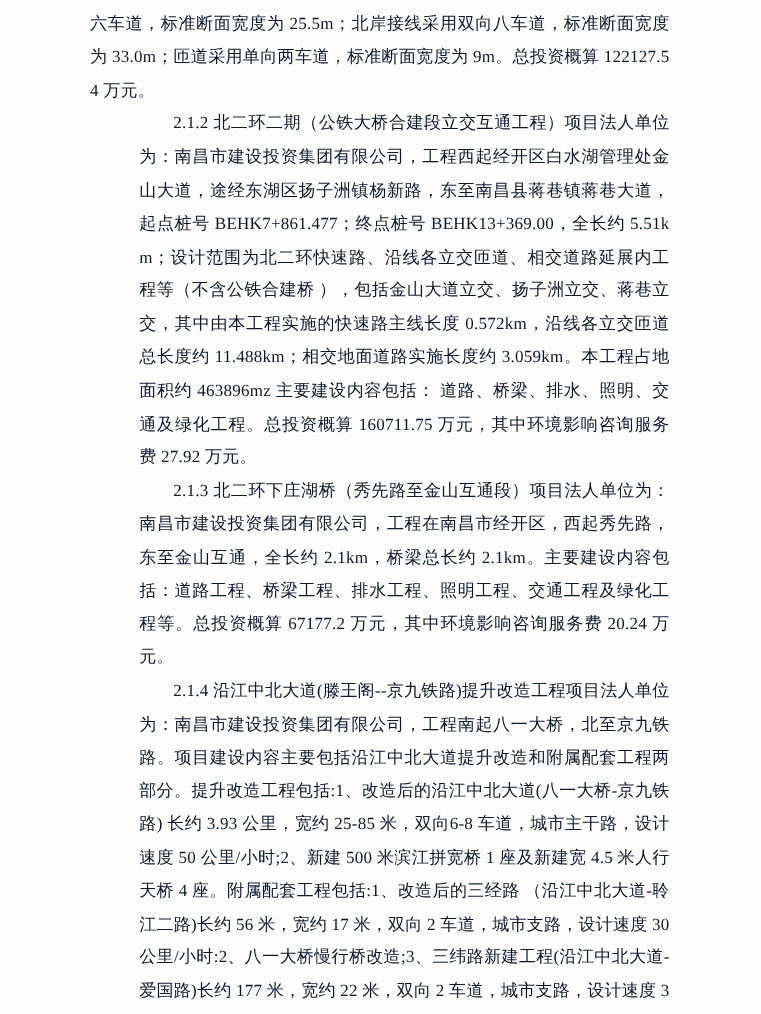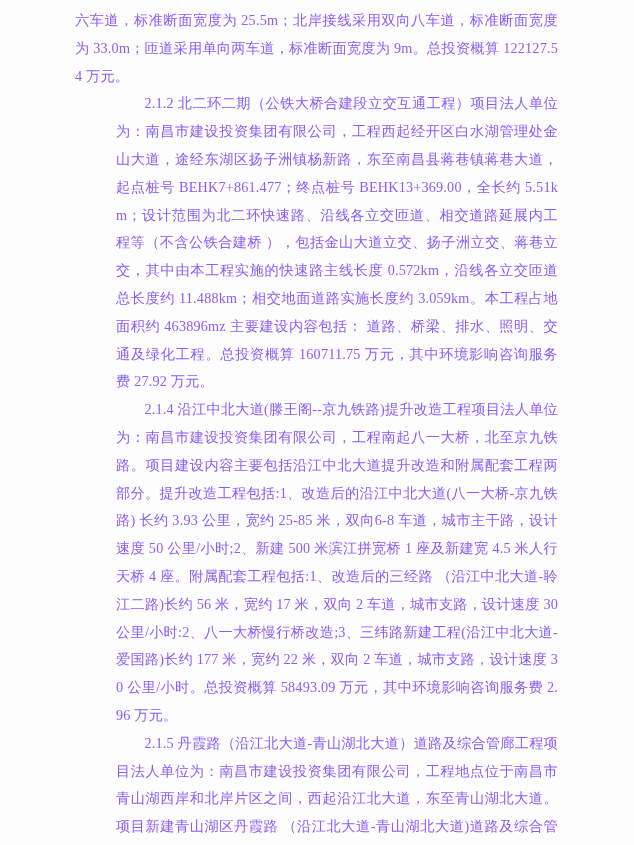--- a/index.html
+++ b/index.html
@@ -14,35 +14,36 @@
   }
   .page {
     box-sizing: border-box;
     width: 634px;
     height: 845px;
     padding: 7px 76px 0 75px;
     background: #fdfdfd;
     font-family: "Liberation Serif", "DejaVu Serif", serif;
     font-size: 14.2px;
     line-height: 27.8px;
-    color: #8b5cf6;
+    color: #0f172a;
     text-align: justify;
     letter-spacing: 0.2px;
   }
   .page p {
     margin: 0;
     padding: 0;
     word-break: break-all;
   }
   .page p.indent {
     text-indent: 2em;
     margin-left: 41px;
   }
 </style>
 </head>
 <body>
 
 <div class="page">
   <p>六车道，标准断面宽度为 25.5m；北岸接线采用双向八车道，标准断面宽度为 33.0m；匝道采用单向两车道，标准断面宽度为 9m。总投资概算 122127.54 万元。</p>
   <p class="indent">2.1.2 北二环二期（公铁大桥合建段立交互通工程）项目法人单位为：南昌市建设投资集团有限公司，工程西起经开区白水湖管理处金山大道，途经东湖区扬子洲镇杨新路，东至南昌县蒋巷镇蒋巷大道，起点桩号 BEHK7+861.477；终点桩号 BEHK13+369.00，全长约 5.51km；设计范围为北二环快速路、沿线各立交匝道、相交道路延展内工程等（不含公铁合建桥 ），包括金山大道立交、扬子洲立交、蒋巷立交，其中由本工程实施的快速路主线长度 0.572km，沿线各立交匝道总长度约 11.488km；相交地面道路实施长度约 3.059km。本工程占地面积约 463896mz 主要建设内容包括： 道路、桥梁、排水、照明、交通及绿化工程。总投资概算 160711.75 万元，其中环境影响咨询服务费 27.92 万元。</p>
+  <p class="indent">2.1.3 北二环下庄湖桥（秀先路至金山互通段）项目法人单位为：南昌市建设投资集团有限公司，工程在南昌市经开区，西起秀先路，东至金山互通，全长约 2.1km，桥梁总长约 2.1km。主要建设内容包括：道路工程、桥梁工程、排水工程、照明工程、交通工程及绿化工程等。总投资概算 67177.2 万元，其中环境影响咨询服务费 20.24 万元。</p>
   <p class="indent">2.1.4 沿江中北大道(滕王阁--京九铁路)提升改造工程项目法人单位为：南昌市建设投资集团有限公司，工程南起八一大桥，北至京九铁路。项目建设内容主要包括沿江中北大道提升改造和附属配套工程两部分。提升改造工程包括:1、改造后的沿江中北大道(八一大桥-京九铁路) 长约 3.93 公里，宽约 25-85 米，双向6-8 车道，城市主干路，设计速度 50 公里/小时;2、新建 500 米滨江拼宽桥 1 座及新建宽 4.5 米人行天桥 4 座。附属配套工程包括:1、改造后的三经路 （沿江中北大道-聆江二路)长约 56 米，宽约 17 米，双向 2 车道，城市支路，设计速度 30 公里/小时:2、八一大桥慢行桥改造;3、三纬路新建工程(沿江中北大道-爱国路)长约 177 米，宽约 22 米，双向 2 车道，城市支路，设计速度 30 公里/小时。总投资概算 58493.09 万元，其中环境影响咨询服务费 2.96 万元。</p>
   <p class="indent">2.1.5 丹霞路（沿江北大道-青山湖北大道）道路及综合管廊工程项目法人单位为：南昌市建设投资集团有限公司，工程地点位于南昌市青山湖西岸和北岸片区之间，西起沿江北大道，东至青山湖北大道。项目新建青山湖区丹霞路 （沿江北大道-青山湖北大道)道路及综合管廊，含道路、排水、桥梁、照明、交通、绿化.综合管廊工程等，入廊管线有给水、电力、通信、燃气、污水。丹霞路总长 1.85km，其中沿江北大道至青山北路段长约 380m，青山北路至青山湖北大道段长约 1.47km，道路路幅宽度 42~80.5m，设有主线跨水系桥梁、人行天桥各一座，灯具 117 套。总投资概算 74135.79 万元，其中环境影响咨询服务费 4.62 万元。</p>
 </div>
 
 </body></html>

